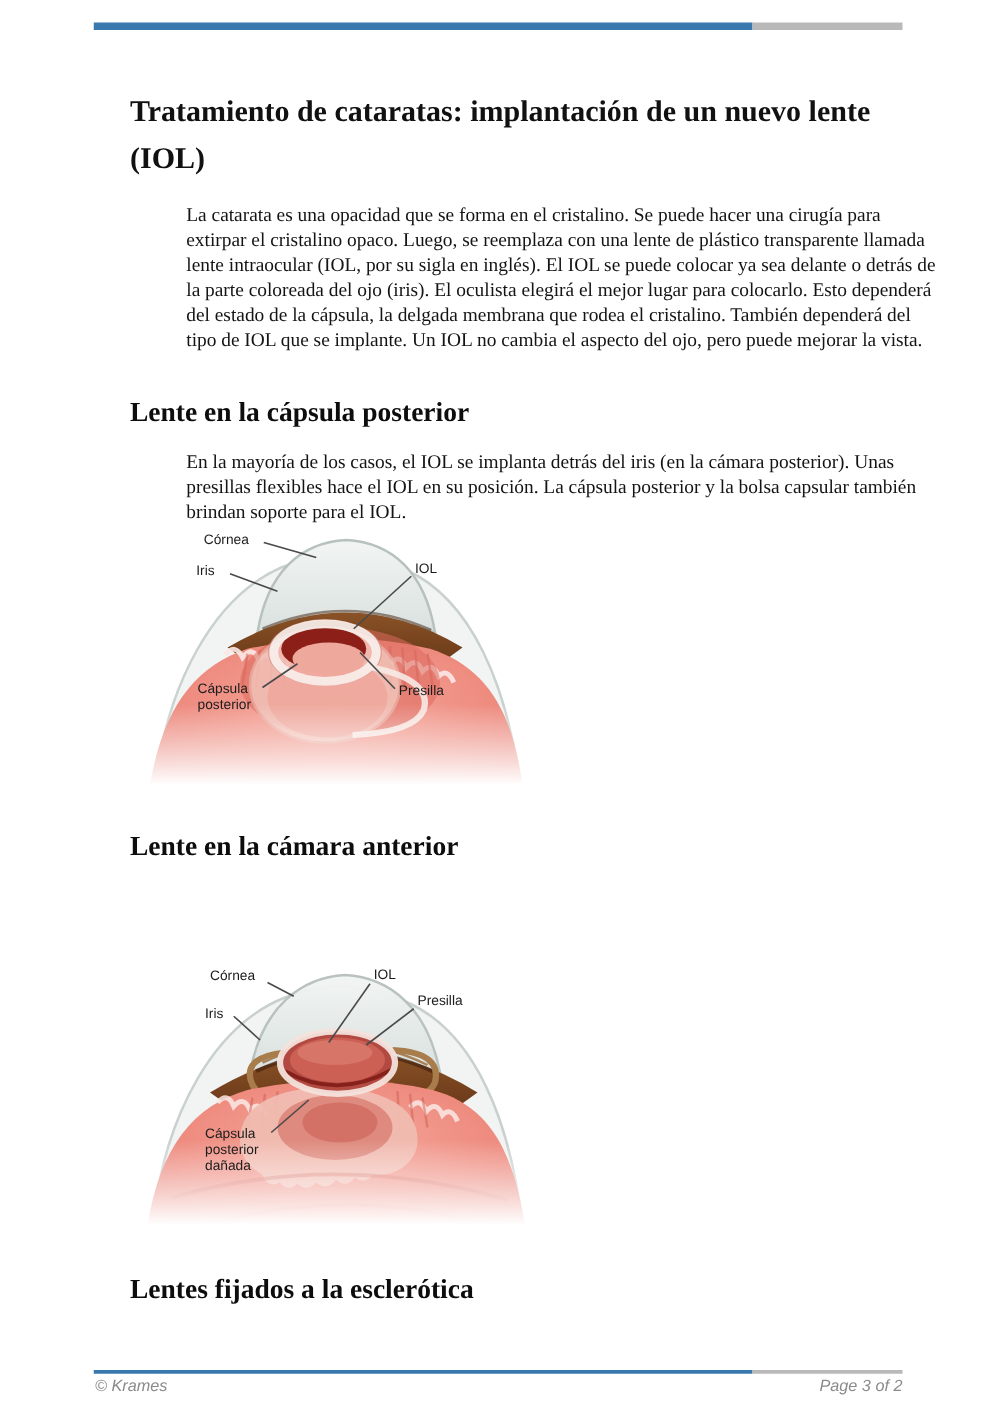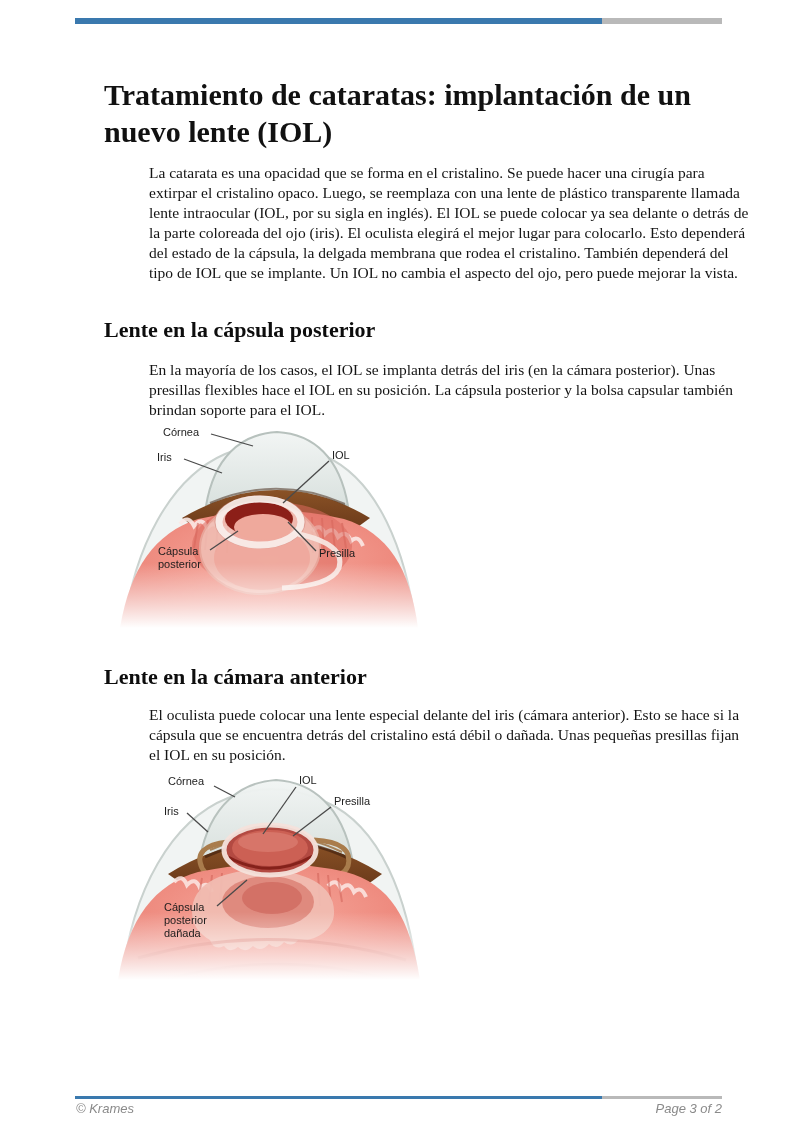--- a/index.html
+++ b/index.html
@@ -8,21 +8,21 @@
     font-family:"Liberation Serif", serif;color:#1a1a1a;overflow:hidden;
   }
   .accent-bar{position:absolute;left:75px;width:647px;display:flex;}
   .accent-bar .seg-blue{width:527px;height:100%;background:#3a79ae;}
   .accent-bar .seg-gray{flex:1;height:100%;background:#b9b9b9;}
   .bar-top{top:18px;height:6px;}
   .bar-bottom{top:1096px;height:3px;}
 
   .doc-title{
     position:absolute;left:104px;top:56px;width:620px;
-    font-size:30px;font-weight:bold;line-height:37px;color:#111;
+    font-size:24px;font-weight:bold;line-height:37px;color:#111;
   }
   .body-text{
     position:absolute;left:105px;width:604px;
     font-size:15.5px;line-height:20px;color:#141414;margin-left:44px;
   }
   .intro{top:147px;}
   .para-2{top:344px;}
   .para-3{top:689px;}
   .section-heading{
     position:absolute;left:104px;width:620px;
@@ -147,21 +147,20 @@
     </svg>
     <span class="fig-label f1-cornea">Córnea</span>
     <span class="fig-label f1-iris">Iris</span>
     <span class="fig-label f1-iol">IOL</span>
     <span class="fig-label f1-capsula">Cápsula
 posterior</span>
     <span class="fig-label f1-presilla">Presilla</span>
   </div>
 
   <h2 class="section-heading h2-2">Lente en la cámara anterior</h2>
-  <p class="body-text para-3">El oculista puede colocar una lente especial delante del iris (cámara anterior). Esto se hace si la cápsula que se encuentra detrás del cristalino está débil o dañada. Unas pequeñas presillas fijan el IOL en su posición.</p>
 
   <div class="figure fig2">
     <svg width="320" height="218" viewBox="0 0 320 218">
 
       <path d="M 12,218 C 22,128 62,58 118,36 Q 166,16 216,40 C 270,64 298,134 308,218 Z" fill="#f1f4f3" stroke="#c9d1ce" stroke-width="2"></path>
 
       <path d="M 90,96 C 100,42 132,20 166,18 C 202,20 232,44 242,96 Q 166,68 90,96 Z" fill="url(#cornea1)" stroke="#b7c1bd" stroke-width="2" opacity="0.97"></path>
 
       <path d="M 58,112 Q 166,46 272,112 Q 220,152 166,153 Q 112,152 58,112 Z" fill="url(#iris1)"></path>
       <path d="M 95,95 Q 166,62 238,96" stroke="#44220e" stroke-width="3" fill="none" opacity="0.7"></path>
@@ -207,20 +206,21 @@
     </svg>
     <span class="fig-label f2-cornea">Córnea</span>
     <span class="fig-label f2-iol">IOL</span>
     <span class="fig-label f2-presilla">Presilla</span>
     <span class="fig-label f2-iris">Iris</span>
     <span class="fig-label f2-capsula">Cápsula
 posterior
 dañada</span>
   </div>
 
+  <h2 class="section-heading h2-3">Lentes fijados a la esclerótica</h2>
 
   <div class="accent-bar bar-bottom">
     <div class="seg-blue"></div>
     <div class="seg-gray"></div>
   </div>
   <span class="footer-text footer-left">© Krames</span>
   <span class="footer-text footer-right">Page 3 of 2</span>
 
 </div>
 

